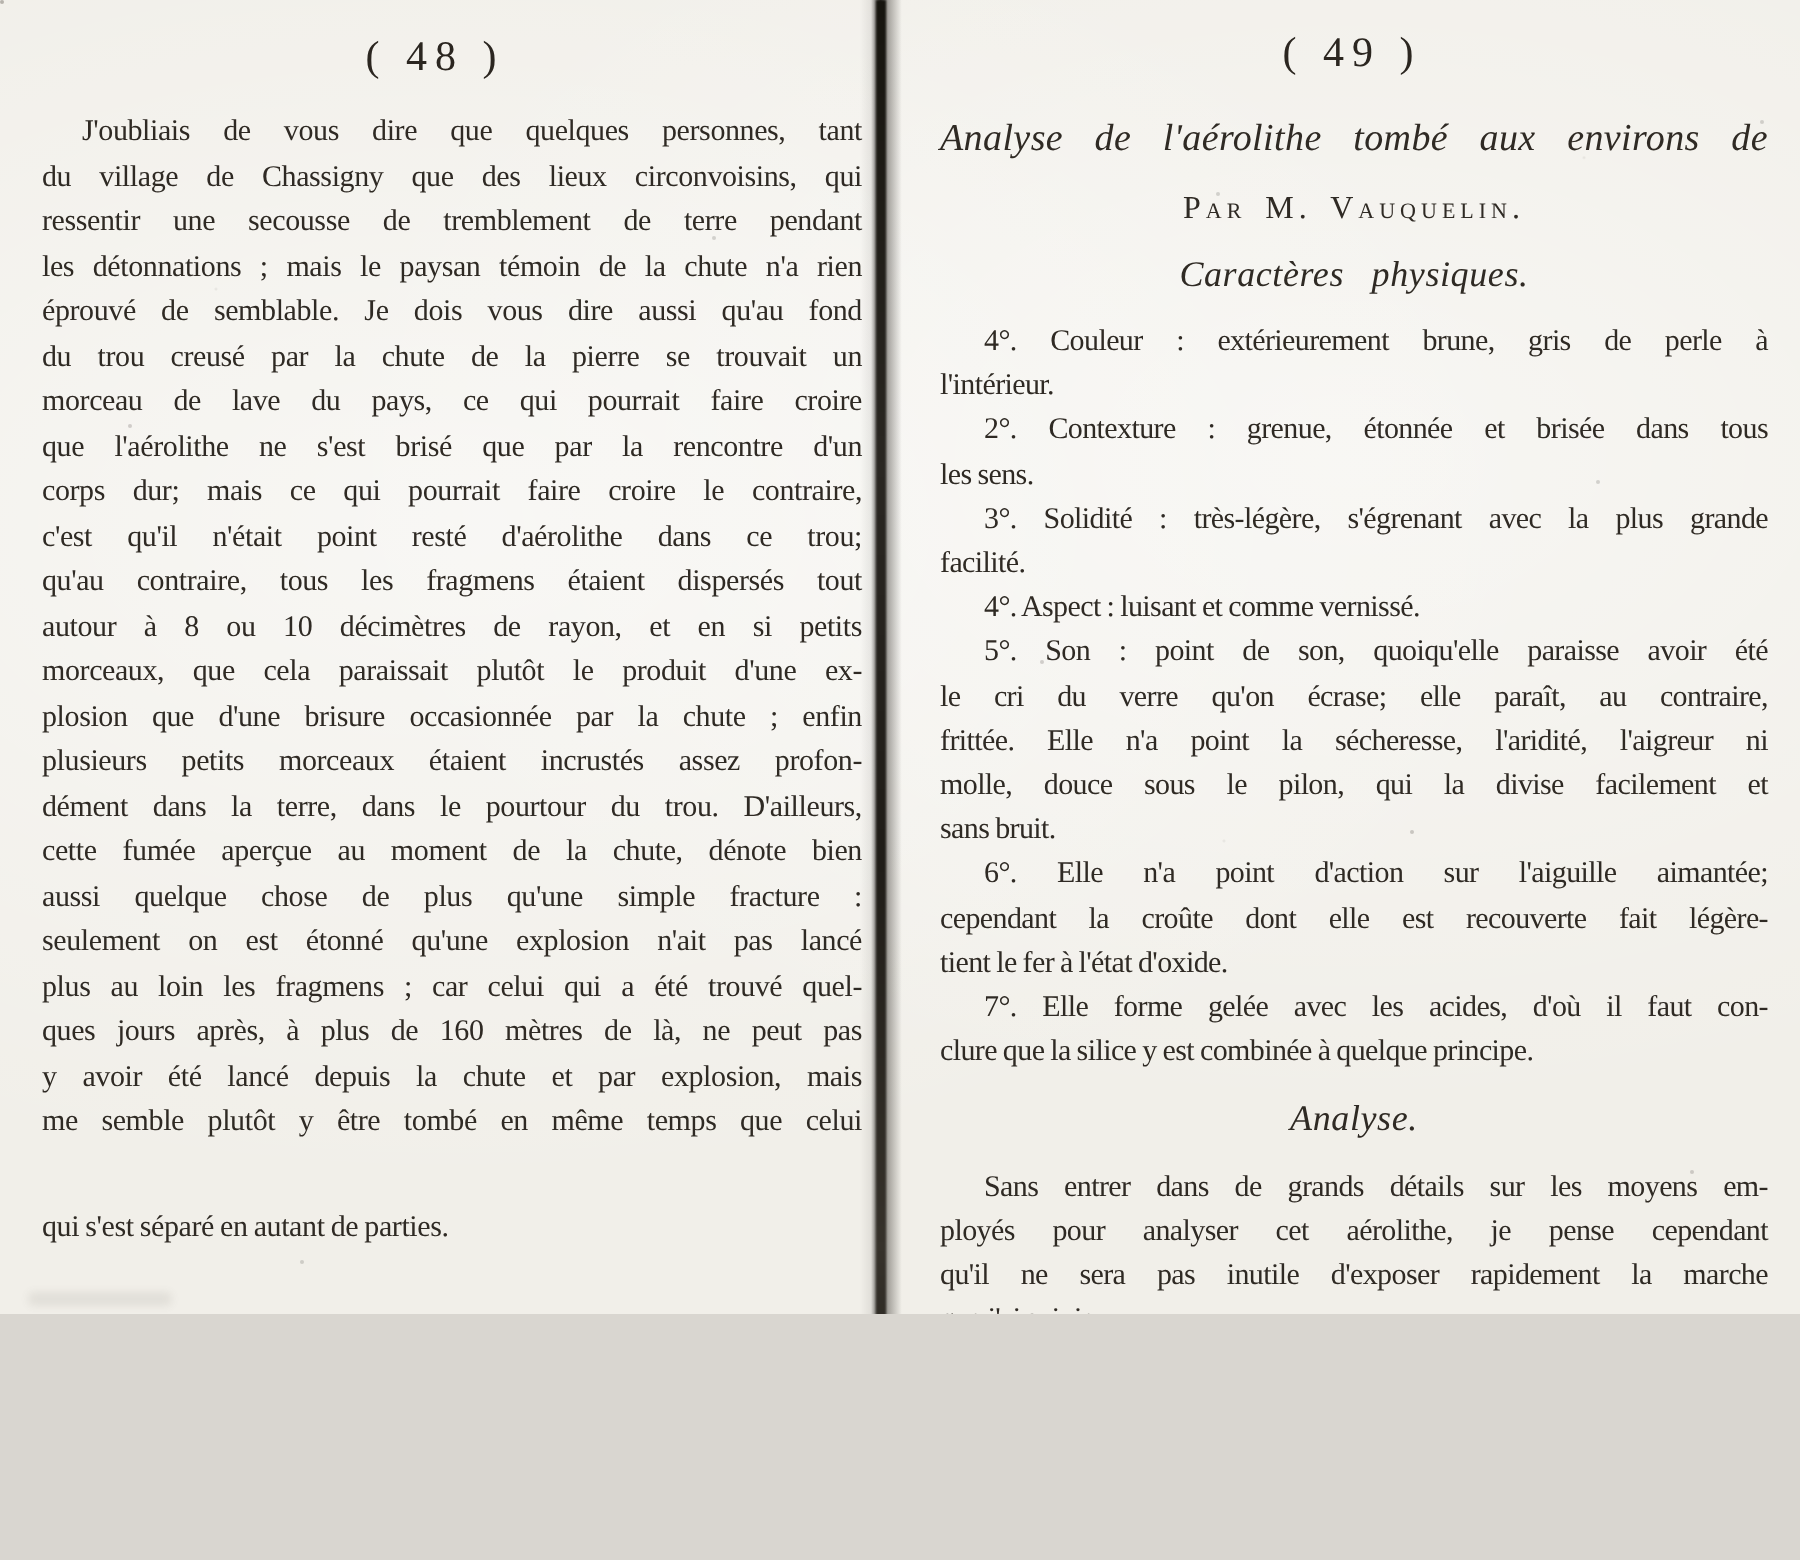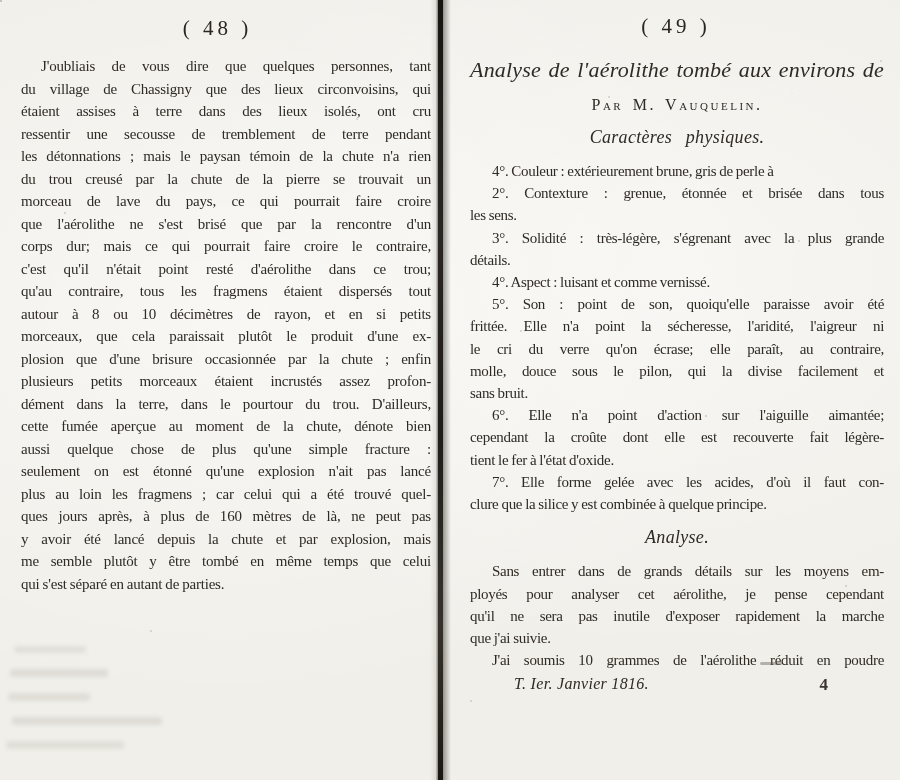--- a/index.html
+++ b/index.html
@@ -1,17 +1,17 @@
 <!DOCTYPE html>
 <html><head>
 <meta charset="utf-8">
 <style>
   html,body{margin:0;padding:0;background:#d9d6d0;}
   .book{
-    position:relative;width:900px;height:780px;overflow:hidden;
+    position:relative;width:900px;height:657px;overflow:hidden;
     background:
       radial-gradient(ellipse at 25% 40%, rgba(255,255,255,.5), rgba(255,255,255,0) 60%),
       radial-gradient(ellipse at 75% 35%, rgba(255,255,255,.45), rgba(255,255,255,0) 55%),
       radial-gradient(1.5px 1.5px at 12% 22%, rgba(90,84,75,.18), transparent 70%),
       radial-gradient(1.5px 1.5px at 68% 64%, rgba(90,84,75,.16), transparent 70%),
       radial-gradient(1.5px 1.5px at 88% 12%, rgba(90,84,75,.15), transparent 70%),
       #f1efe9;
     font-family:"Liberation Serif","DejaVu Serif",serif;
     color:#2f2a24;
   }
@@ -36,26 +36,26 @@
   }
   .page-left .pagenum{margin-top:16px;}
 
   
   .lp-para{
     margin:14px 4px 0 21px;width:410px;
     font-size:15px;line-height:22.5px;letter-spacing:-.2px;word-spacing:-.5px;
   }
   .lp-para > div{text-align:justify;text-align-last:justify;}
   .lp-para > div:first-child{text-indent:20px;}
-  .lp-para > div:last-child{text-align-last:left;}
+  .lp-para > div:last-child{text-align-last:left;margin-top:30px;}
 
   
   .rp-inner{margin:0 16px 0 18px;width:414px;}
   .article-title{
-    margin-top:17px;font-style:italic;font-size:22px;line-height:27px;
+    margin-top:17px;font-style:italic;font-size:19px;line-height:27px;
     letter-spacing:.2px;
   }
   .article-title > div{text-align:justify;text-align-last:justify;}
   .byline{
     margin-top:13px;text-align:center;font-variant:small-caps;
     font-size:16px;letter-spacing:2.5px;word-spacing:3px;font-family:Liberation Serif, serif;
   }
   .section-head{
     margin-top:13px;text-align:center;font-style:italic;font-size:18px;
     word-spacing:9px;letter-spacing:.3px;
@@ -98,23 +98,23 @@
 </head>
 <body>
 
 <div class="book">
 
   <div class="page page-left">
     <div class="pagenum">( 48 )</div>
     <div class="lp-para">
         <div>J'oubliais de vous dire que quelques personnes, tant</div>
         <div>du village de Chassigny que des lieux circonvoisins, qui</div>
-        <div>étaient assises à terre dans des lieux isolés, ont cru</div>
         <div>ressentir une secousse de tremblement de terre pendant</div>
         <div>les détonnations ; mais le paysan témoin de la chute n'a rien</div>
+        <div>éprouvé de semblable. Je dois vous dire aussi qu'au fond</div>
         <div>du trou creusé par la chute de la pierre se trouvait un</div>
         <div>morceau de lave du pays, ce qui pourrait faire croire</div>
         <div>que l'aérolithe ne s'est brisé que par la rencontre d'un</div>
         <div>corps dur; mais ce qui pourrait faire croire le contraire,</div>
         <div>c'est qu'il n'était point resté d'aérolithe dans ce trou;</div>
         <div>qu'au contraire, tous les fragmens étaient dispersés tout</div>
         <div>autour à 8 ou 10 décimètres de rayon, et en si petits</div>
         <div>morceaux, que cela paraissait plutôt le produit d'une ex-</div>
         <div>plosion que d'une brisure occasionnée par la chute ; enfin</div>
         <div>plusieurs petits morceaux étaient incrustés assez profon-</div>
@@ -137,36 +137,37 @@
     <div class="pagenum">( 49 )</div>
     <div class="rp-inner">
       <div class="article-title">
           <div>Analyse de l'aérolithe tombé aux environs de</div>
         </div>
       <div class="byline">Par M. Vauquelin.</div>
       <div class="section-head">Caractères physiques.</div>
       <div class="rp-body">
         <div class="para">
             <div>4°. Couleur : extérieurement brune, gris de perle à</div>
+            <div>l'intérieur.</div>
           </div>
         <div class="para">
             <div>2°. Contexture : grenue, étonnée et brisée dans tous</div>
             <div>les sens.</div>
           </div>
         <div class="para">
             <div>3°. Solidité : très-légère, s'égrenant avec la plus grande</div>
-            <div>détails.</div>
+            <div>facilité.</div>
           </div>
         <div class="para">
             <div>4°. Aspect : luisant et comme vernissé.</div>
           </div>
         <div class="para">
             <div>5°. Son : point de son, quoiqu'elle paraisse avoir été</div>
+            <div>le cri du verre qu'on écrase; elle paraît, au contraire,</div>
             <div>frittée. Elle n'a point la sécheresse, l'aridité, l'aigreur ni</div>
-            <div>le cri du verre qu'on écrase; elle paraît, au contraire,</div>
             <div>molle, douce sous le pilon, qui la divise facilement et</div>
             <div>sans bruit.</div>
           </div>
         <div class="para">
             <div>6°. Elle n'a point d'action sur l'aiguille aimantée;</div>
             <div>cependant la croûte dont elle est recouverte fait légère-</div>
             <div>tient le fer à l'état d'oxide.</div>
           </div>
         <div class="para">
             <div>7°. Elle forme gelée avec les acides, d'où il faut con-</div>

